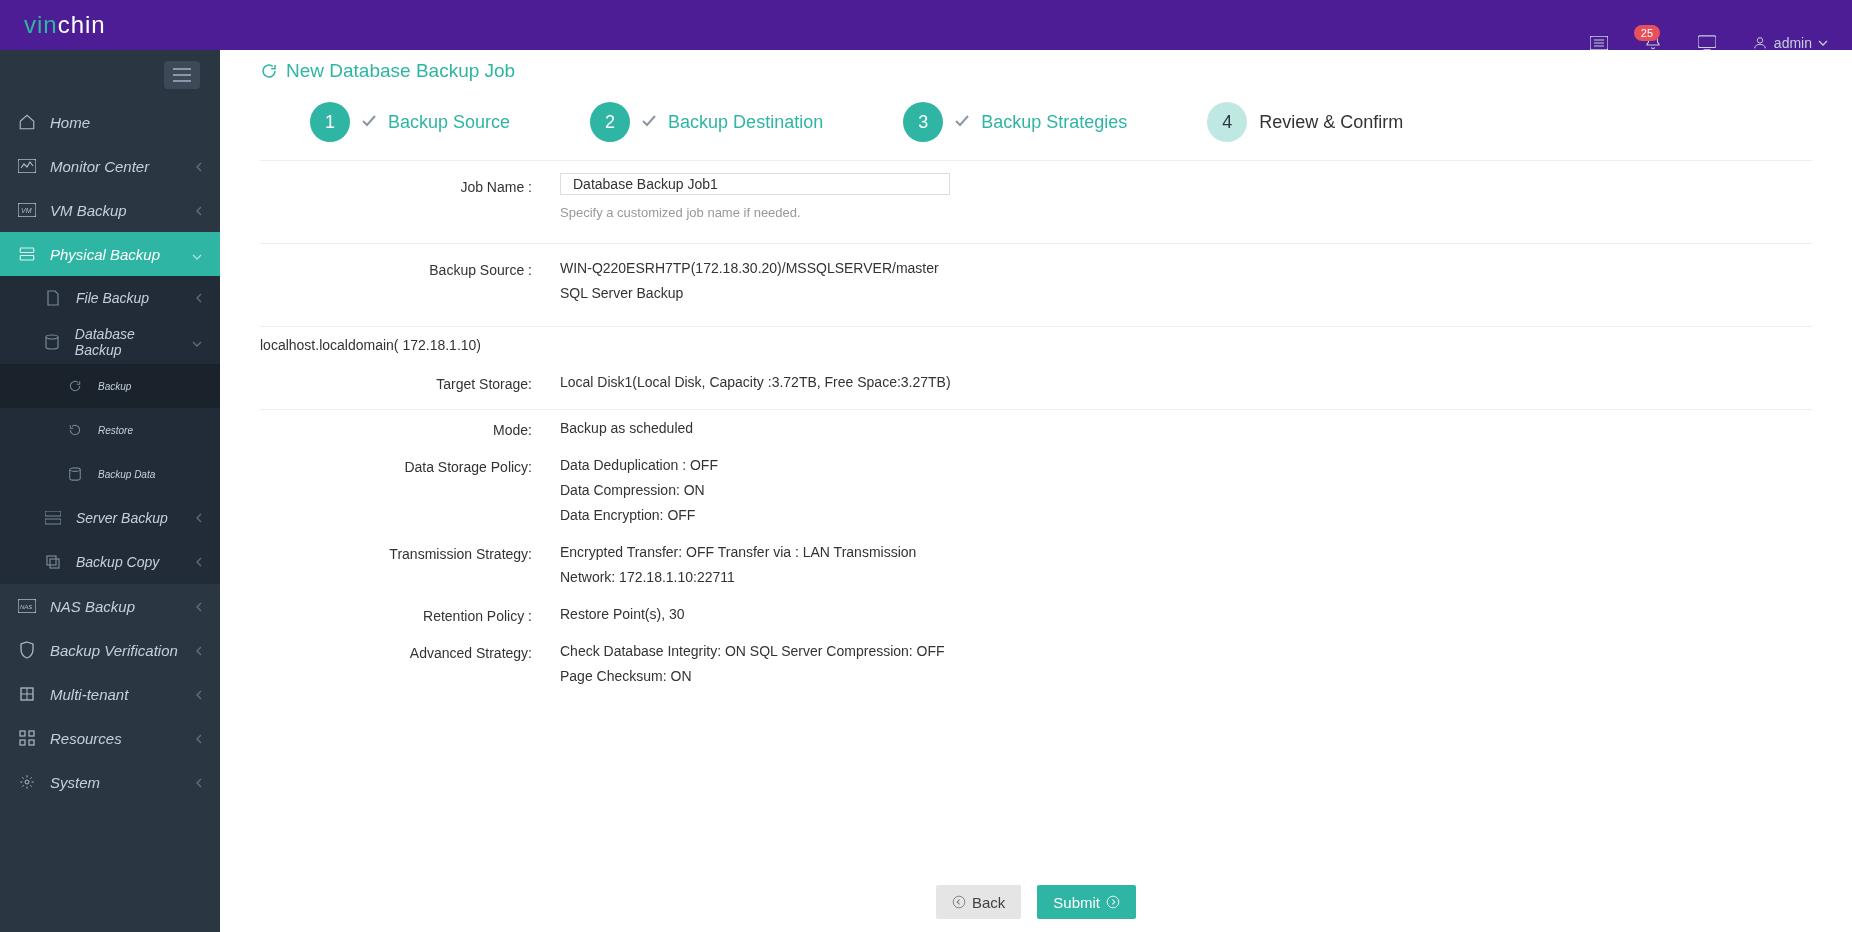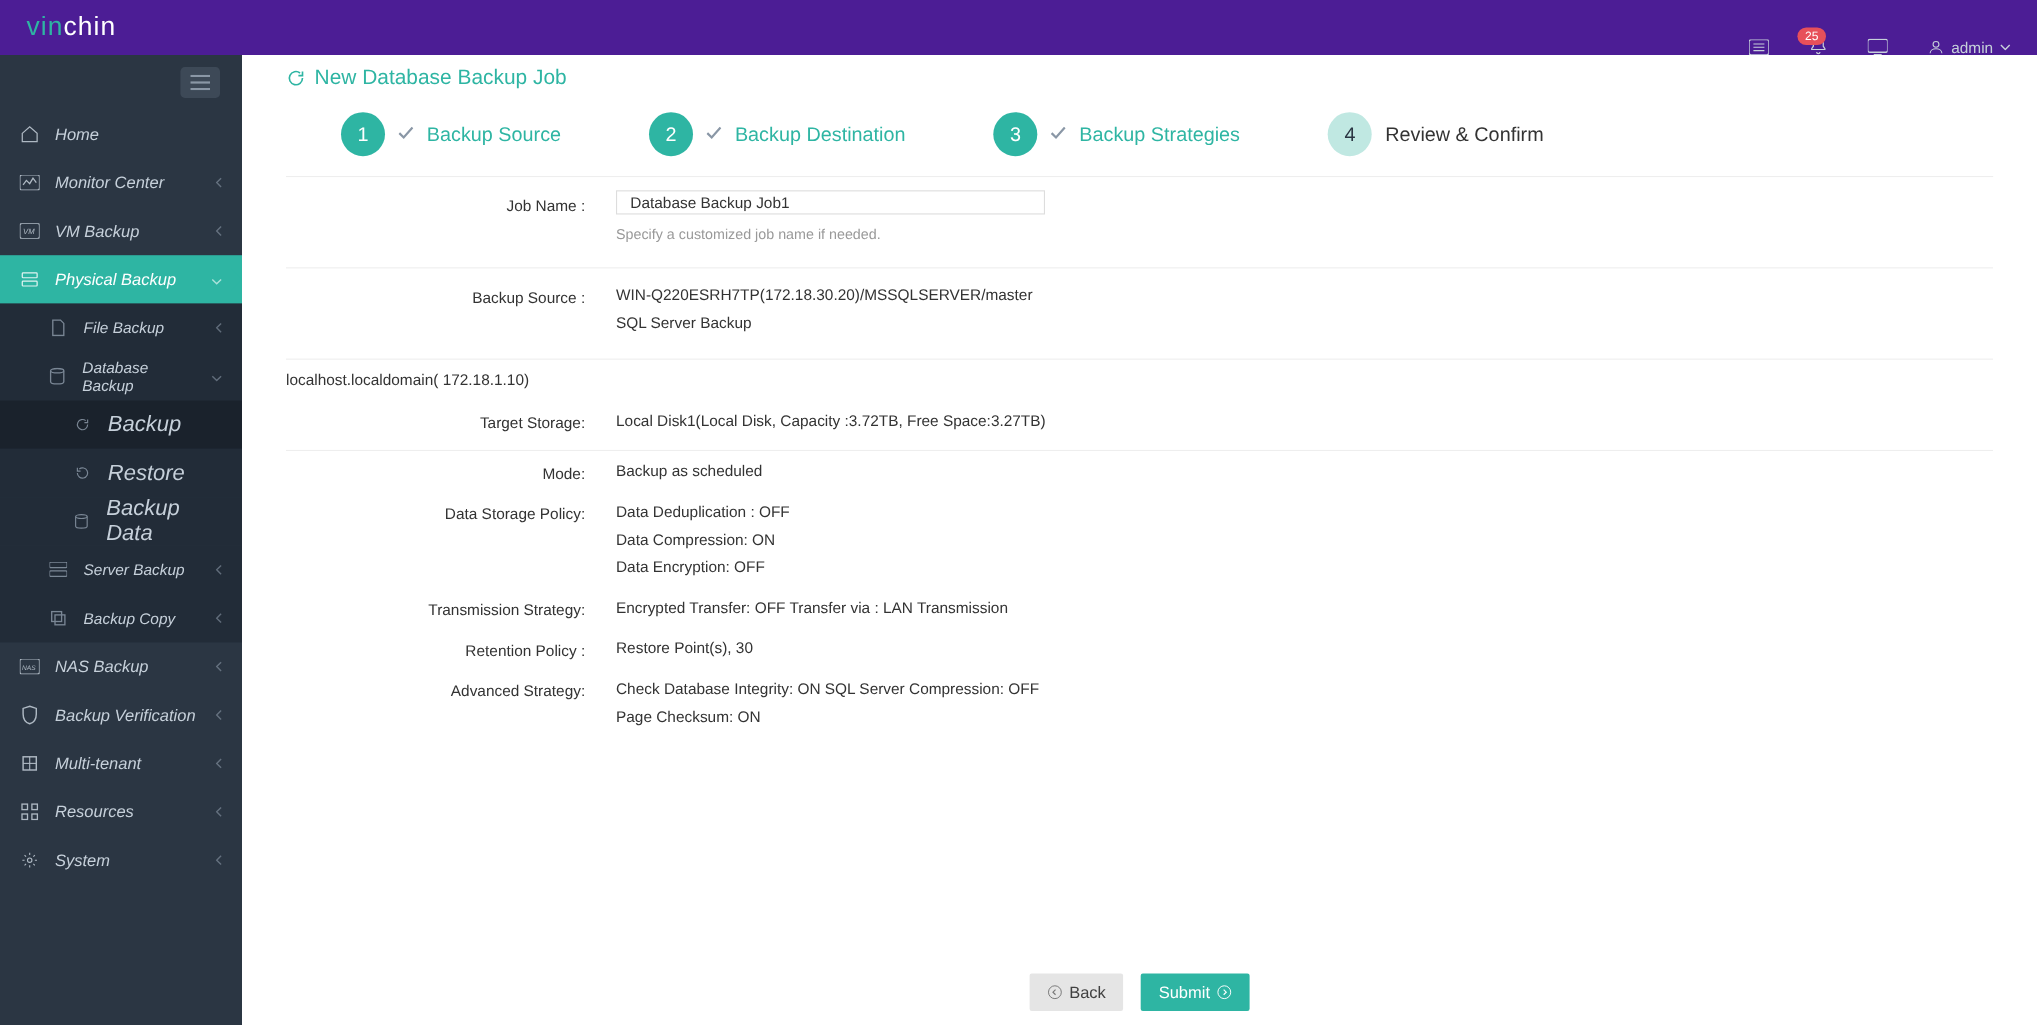--- a/index.html
+++ b/index.html
@@ -18,21 +18,21 @@
 
 .layout { display: flex; height: calc(932px - 50px); }
 
 
 .sidebar { width: 220px; background: #2b3643; color: #c6d0da; position: relative; flex-shrink: 0; }
 .sidebar-toggle { height: 50px; display: flex; align-items: center; justify-content: flex-end; padding-right: 20px;}
 .burger { width: 36px; height: 28px; background: #3d4957; border-radius: 4px; display: flex; align-items: center; justify-content: center; }
 .burger svg { fill: #8a97a6; }
 .nav-item { height: 44px; display: flex; align-items: center; padding: 0 18px; gap: 14px; cursor: pointer; position: relative; font-size: 15px; color: #c6d0da; font-style: italic; }
 .nav-item.level2 { padding-left: 44px; background: #222c38; font-size: 14px; }
-.nav-item.level3 { padding-left: 66px; background: #222c38; font-size: 20px; }
+.nav-item.level3 { padding-left: 66px; background: #222c38; font-size: 10px; }
 .nav-item.active { background: #2eb5a3; color: #fff; }
 .nav-item.active::after { content: ""; position: absolute; right: -10px; top: 50%; transform: translateY(-50%); border: 10px solid transparent; border-left-color: #2eb5a3; }
 .nav-item.selected { background: #1a222c; color: #c6d0da; }
 .nav-icon { width: 18px; height: 18px; display: inline-flex; align-items: center; justify-content: center; opacity: 0.85; }
 .nav-chevron { margin-left: auto; opacity: 0.6; }
 
 
 .main { flex: 1; background: #ffffff; display: flex; flex-direction: column; }
 .content { padding: 10px 40px 0 40px; flex: 1; overflow: hidden; position: relative; }
 .page-title { color: #2eb5a3; font-size: 19px; font-weight: 400; display: flex; align-items: center; gap: 8px; margin-bottom: 20px; }
@@ -395,20 +395,21 @@
           <div class="value-col">
             <div class="value-line">Data Deduplication : OFF</div>
             <div class="value-line">Data Compression: ON</div>
             <div class="value-line">Data Encryption: OFF</div>
           </div>
         </div>
         <div class="row tight">
           <div class="label-col">Transmission Strategy:</div>
           <div class="value-col">
             <div class="value-line">Encrypted Transfer: OFF Transfer via : LAN Transmission</div>
+            <div class="value-line">Network: 172.18.1.10:22711</div>
           </div>
         </div>
         <div class="row tight">
           <div class="label-col">Retention Policy :</div>
           <div class="value-col">
               <div class="value-line">Restore Point(s), 30</div>
             </div>
         </div>
         <div class="row tight">
           <div class="label-col">Advanced Strategy:</div>

